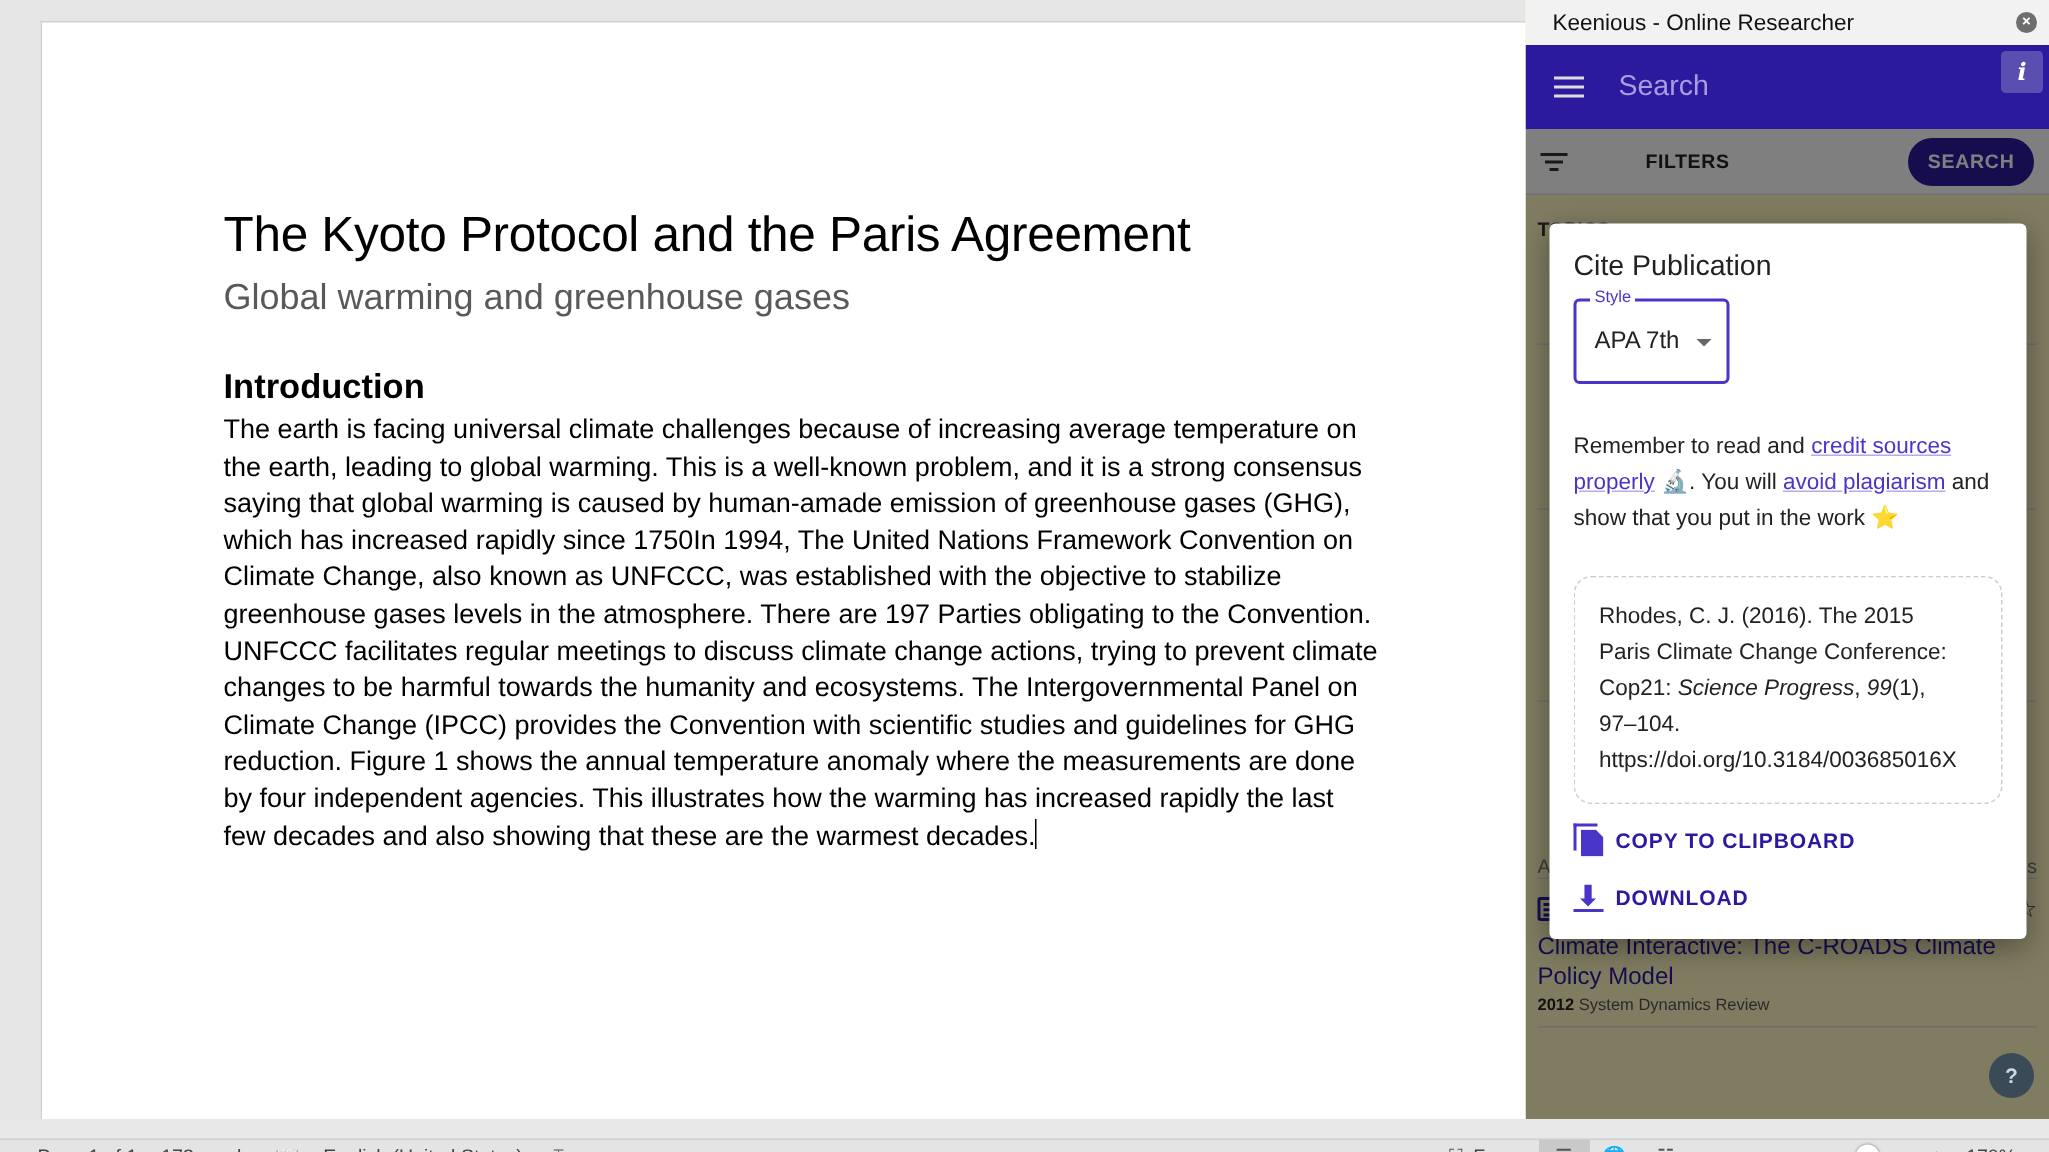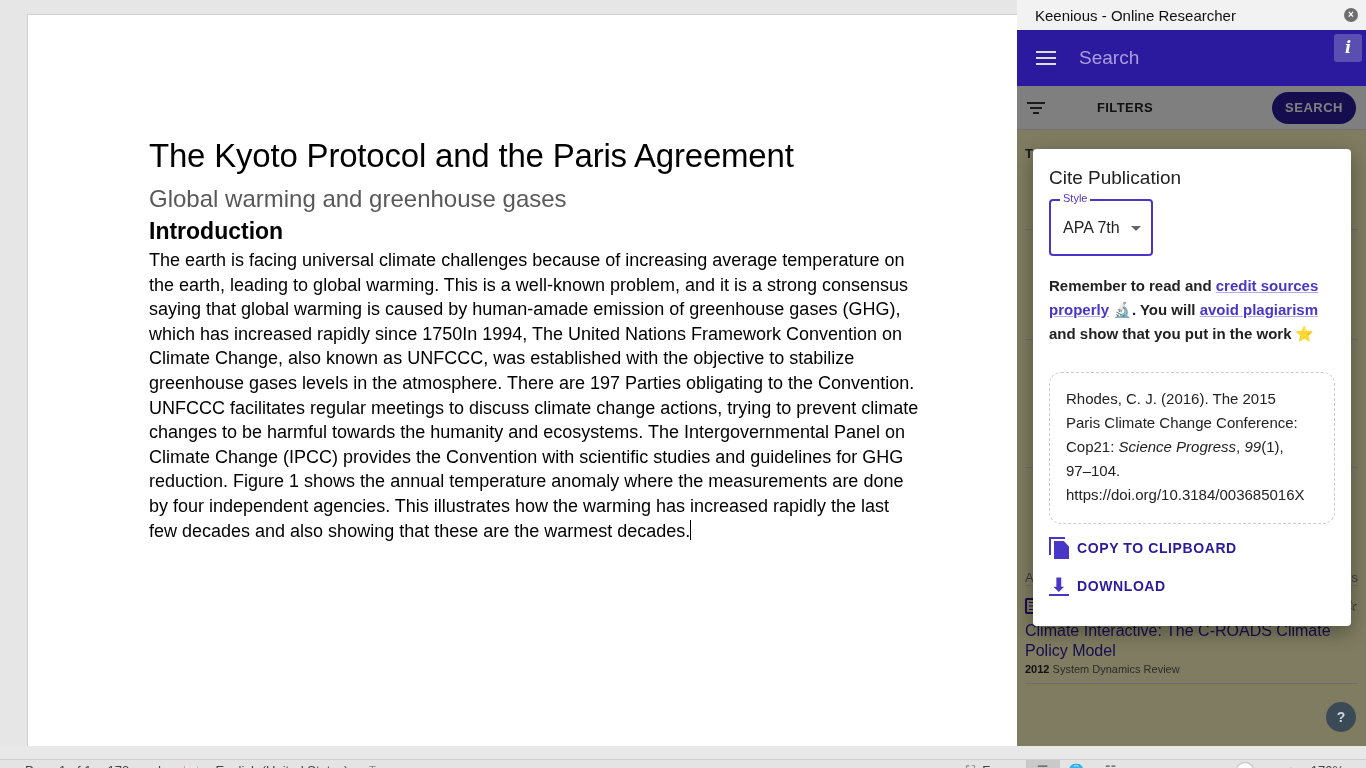--- a/index.html
+++ b/index.html
@@ -5,21 +5,21 @@
   * { box-sizing: border-box; margin: 0; padding: 0; }
   html, body { width: 1366px; height: 768px; overflow: hidden; }
   body { font-family: "Liberation Sans", sans-serif; background: #e8e8e8; position: relative; }
 
   
   #doc-area { position: absolute; left: 0; top: 0; width: 1017px; height: 746px; background: #e6e6e6; }
   #page { position: absolute; left: 27px; top: 14px; width: 1084px; height: 732px; background: #fff; border-left: 1px solid #d0d0d0; border-top: 1px solid #d0d0d0; }
   .doc-content { position: absolute; left: 121px; top: 121px; width: 770px; color: #000; }
   .doc-title { font-size: 33px; line-height: 40px; letter-spacing: -0.2px; }
   .doc-subtitle { font-size: 24px; line-height: 30px; color: #595959; margin-top: 8px; }
-  .doc-heading { font-size: 23px; font-weight: bold; line-height: 34px; }
+  .doc-heading { font-size: 23px; font-weight: bold; margin-top: 26px; line-height: 34px; }
   .doc-body { font-size: 18px; line-height: 24.6px; margin-top: 0px; }
   .caret { display: inline-block; width: 1px; height: 20px; background: #000; vertical-align: -3px; }
 
   
   #statusbar { position: absolute; left: 0; top: 746px; width: 1366px; height: 22px; background: #e4e4e4; border-top: 1px solid #cfcfcf; font-size: 13px; color: #444; display: flex; align-items: center; margin-top: 13px; }
   .sb-item { display: flex; align-items: center; height: 22px; padding: 0 8px; }
   .sb-icon { display: inline-block; width: 16px; height: 14px; color: #555; font-size: 13px; line-height: 14px; text-align: center; }
   .sb-view { width: 34px; height: 22px; display: flex; align-items: center; justify-content: center; }
   .sb-view.active { background: #c9c9c9; }
   .zoom-slider { position: relative; width: 100px; height: 22px; margin: 0 6px; }
@@ -56,21 +56,21 @@
   .overlay { position: absolute; left: 0; top: 86px; width: 349px; height: 660px; background: rgba(0,0,0,0.5); }
   .help-fab { position: absolute; right: 10px; bottom: 14px; width: 30px; height: 30px; border-radius: 50%; background: #3b4a57; color: #cfd6dc; font-size: 14px; text-align: center; line-height: 30px; font-weight: bold; }
 
   
   .modal { position: absolute; left: 16px; top: 149px; width: 318px; height: 477px; background: #fff; border-radius: 4px; box-shadow: 0 6px 20px rgba(0,0,0,.35); padding: 14px 16px; }
   .modal-title { font-size: 19px; color: #222; line-height: 26px; margin-top: 2px; }
   .style-select { position: relative; margin-top: 8px; width: 104px; height: 57px; border: 2px solid #4a35c9; border-radius: 4px; }
   .style-legend { position: absolute; left: 9px; top: -9px; background: #fff; padding: 0 3px; font-size: 11px; color: #4a35c9; }
   .style-value { position: absolute; left: 12px; top: 18px; font-size: 16px; color: #222; }
   .dropdown-arrow { position: absolute; right: 10px; top: 25px; width: 0; height: 0; border-left: 5px solid transparent; border-right: 5px solid transparent; border-top: 5px solid #666; }
-  .modal-note { margin-top: 18px; font-size: 15px; line-height: 24px; color: #222; font-weight: bold; }
+  .modal-note { margin-top: 30px; font-size: 15px; line-height: 24px; color: #222; }
   .modal-note a { color: #4a35c9; text-decoration: underline; text-decoration-color: #b5acec; }
   .citation-box { margin-top: 26px; border: 1.5px dashed #ccc; border-radius: 12px; padding: 14px 0 12px 16px; font-size: 15px; line-height: 24px; color: #222; overflow: hidden; white-space: nowrap; height: 152px; }
   .citation-box i { font-style: italic; }
   .action-btn { display: flex; align-items: center; color: #2c1a9e; font-size: 14px; font-weight: bold; letter-spacing: .6px; margin-top: 10px; height: 28px; }
   .action-btn:first-of-type { margin-top: 20px; }
   .copy-icon { position: relative; width: 20px; height: 22px; margin-right: 8px; }
   .copy-icon .back { position: absolute; left: 0; top: 0; width: 16px; height: 18px; border-left: 2.5px solid #4a35c9; border-top: 2.5px solid #4a35c9; }
   .copy-icon .front { position: absolute; left: 5px; top: 4px; width: 15px; height: 18px; background: #4a35c9; clip-path: polygon(0 0, 65% 0, 100% 30%, 100% 100%, 0 100%); }
   .download-icon { width: 20px; margin-right: 8px; text-align: center; color: #4a35c9; font-size: 18px; line-height: 18px; border-bottom: 2.5px solid #4a35c9; height: 20px; }
 </style>

